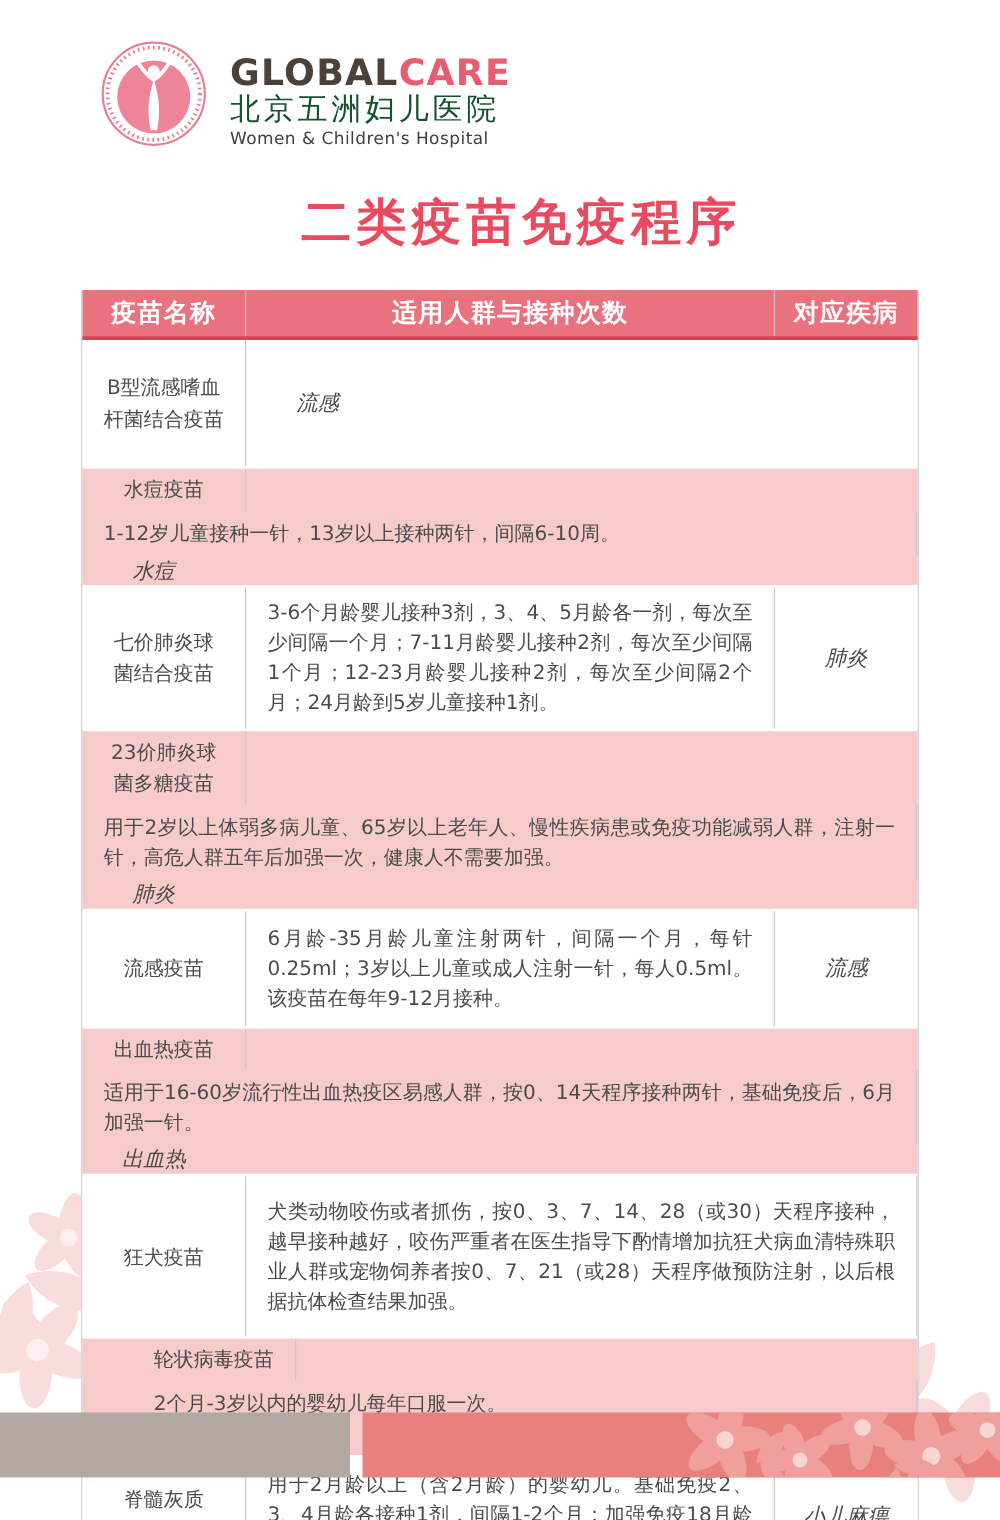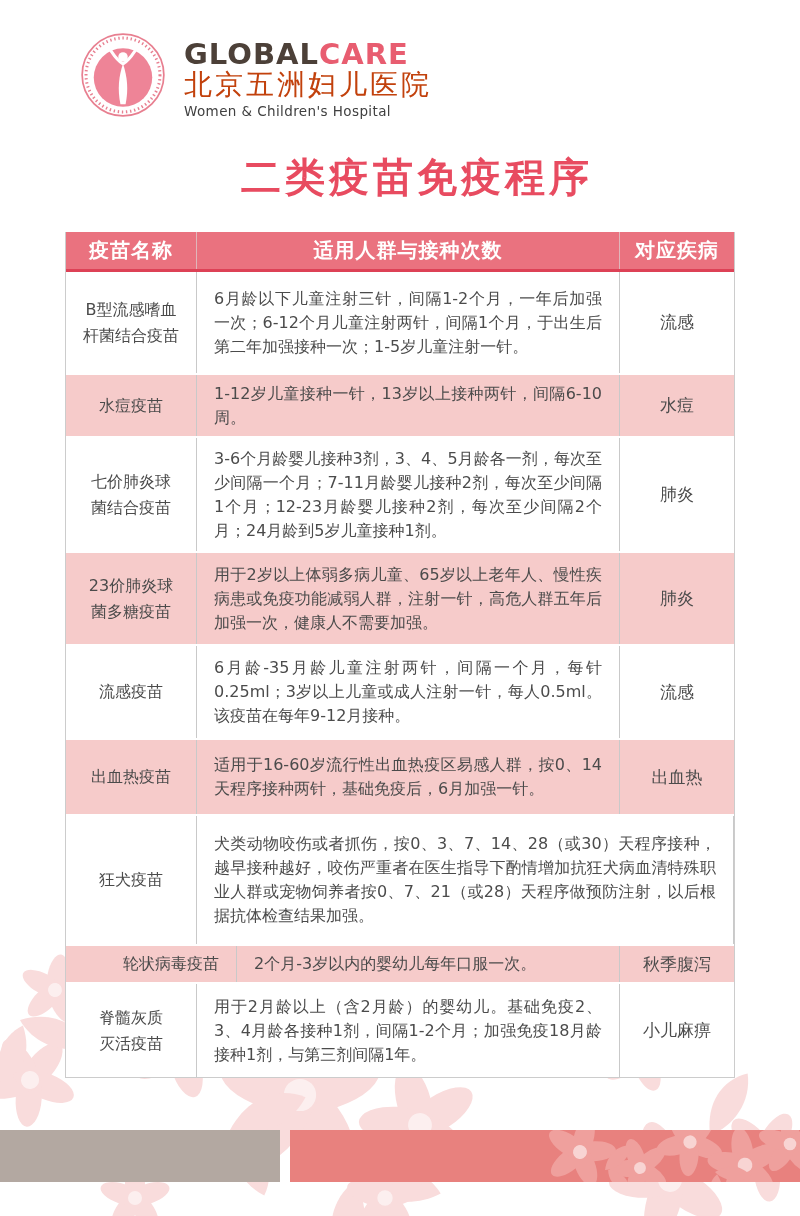--- a/index.html
+++ b/index.html
@@ -6,55 +6,55 @@
   body{font-family:"DejaVu Sans",sans-serif;}
   .page{position:relative;width:800px;height:1216px;margin:0 auto;background:#fff;overflow:hidden;}
 
   
   .brand{position:absolute;left:80px;top:32px;display:flex;align-items:flex-end;z-index:3;}
   .logo{width:86px;height:86px;flex:0 0 auto;}
   .brand-text{margin-left:18px;padding-top:4px;line-height:1;}
   .brand-name{font-size:29px;font-weight:bold;letter-spacing:1px;}
   .brand-name .p1{color:#4c4038;}
   .brand-name .p2{color:#e85d70;}
-  .brand-cn{font-size:28px;color:#c2410c;letter-spacing:3px;margin-top:2px;}
+  .brand-cn{font-size:24px;color:#14532d;letter-spacing:3px;margin-top:2px;}
   .brand-en{font-size:13.5px;color:#404040;letter-spacing:.4px;margin-top:6px;}
 
   
   .title{position:absolute;left:5px;top:150px;width:100%;text-align:center;
          font-size:40px;font-weight:bold;color:#e84b60;letter-spacing:4px;z-index:3;margin-left:12px;}
 
   
   .vtable{position:absolute;left:65px;top:232px;width:670px;z-index:2;
           border-left:1px solid #cccccc;border-right:1px solid #cccccc;border-bottom:1px solid #cccccc;
           box-sizing:border-box;background:#fff;}
   .thead{display:flex;background:#ea727f;border-bottom:3px solid #dd4156;height:37px;}
   .thead .hc{display:flex;align-items:center;justify-content:center;
              color:#ffffff;font-weight:bold;font-size:20px;letter-spacing:1px;}
   .hc1{width:131px;border-right:1px solid #e0b6ba;box-sizing:border-box;}
   .hc2{flex:1;border-right:1px solid #e0b6ba;box-sizing:border-box;}
   .hc3{width:114px;}
   .trow{display:flex;margin-bottom:2px;background:#fff;}
   .trow:last-child{margin-bottom:0;}
-  .trow.row-pink{background:#f6cbca;}
+  .trow.row-pink{background:#f6cbca;flex-direction:column;}
   .trow:nth-child(1){min-height:101px;}
   .trow:nth-child(2){min-height:61px;}
   .trow:nth-child(3){min-height:113px;}
   .trow:nth-child(4){min-height:91px;}
   .trow:nth-child(5){min-height:92px;}
   .trow:nth-child(6){min-height:74px;}
   .trow:nth-child(7){min-height:128px;}
   .trow:nth-child(8){min-height:35px;padding-left:40px;}
   .trow:nth-child(9){min-height:93px;}
   .tc{display:flex;align-items:center;box-sizing:border-box;color:#4b4b4b;}
   .tc-name{width:131px;justify-content:center;text-align:center;font-size:16px;
            line-height:1.6;border-right:1px solid #c9c9c9;white-space:pre-line;padding:4px 2px;}
   .tc-desc{flex:1;font-size:16px;line-height:24px;padding:6px 17px;
            border-right:1px solid #c9c9c9;text-align:justify;}
-  .tc-disease{width:114px;justify-content:center;text-align:right;font-size:17px;}
+  .tc-disease{width:114px;justify-content:center;text-align:right;font-size:17px;font-style:italic;}
 
   
   .bar-gray{position:absolute;left:0;top:1130px;width:280px;height:52px;background:#b3a8a1;z-index:2;}
   .bar-pink{position:absolute;left:290px;top:1130px;width:510px;height:52px;background:#e8817e;
             overflow:hidden;z-index:2;}
   .bar-pink svg{position:absolute;right:0;top:0;}
 
   
   .florals{position:absolute;left:0;top:930px;width:800px;height:286px;z-index:0;pointer-events:none;}
 </style>
@@ -118,21 +118,20 @@
   <div class="vtable">
     <div class="thead">
       <div class="hc hc1">疫苗名称</div>
       <div class="hc hc2">适用人群与接种次数</div>
       <div class="hc hc3">对应疾病</div>
     </div>
     <div>
     <div class="trow row-white">
       <div class="tc tc-name">B型流感嗜血
 杆菌结合疫苗</div>
-      <div class="tc tc-desc">6月龄以下儿童注射三针，间隔1-2个月，一年后加强一次；6-12个月儿童注射两针，间隔1个月，于出生后第二年加强接种一次；1-5岁儿童注射一针。</div>
       <div class="tc tc-disease">流感</div>
     </div>
 
     <div class="trow row-pink">
       <div class="tc tc-name">水痘疫苗</div>
       <div class="tc tc-desc">1-12岁儿童接种一针，13岁以上接种两针，间隔6-10周。</div>
       <div class="tc tc-disease">水痘</div>
     </div>
 
     <div class="trow row-white">

